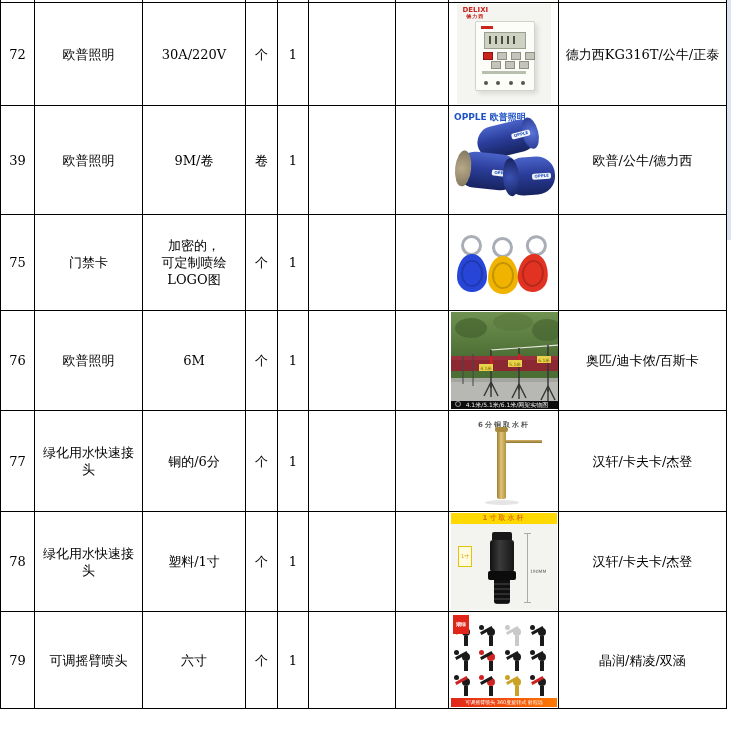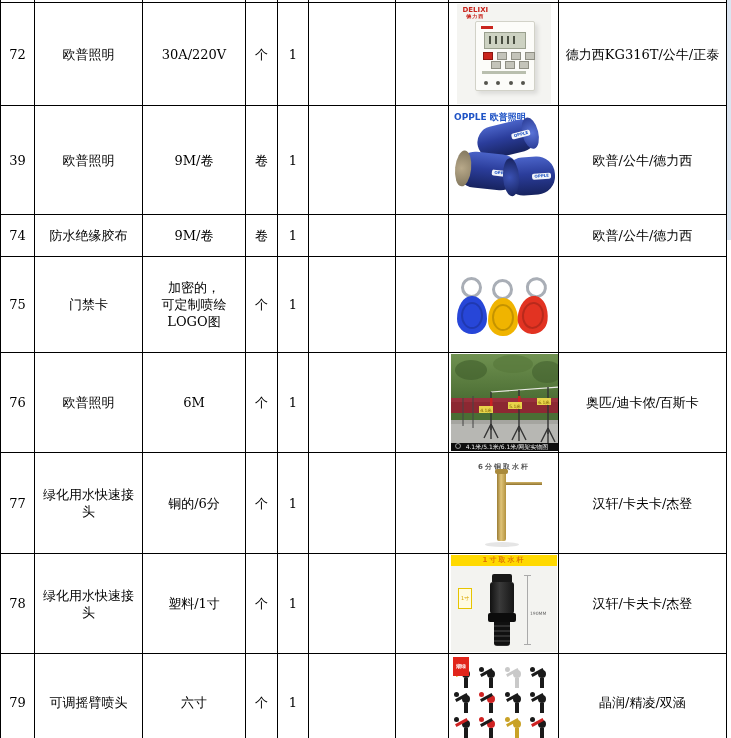--- a/index.html
+++ b/index.html
@@ -209,31 +209,20 @@
               </div>
           <div class="roll roll3">
                 <span class="cap"></span>
             <span class="lbl">OPPLE</span>
               </div>
         </div>
       </td>
       <td class="c-brand">欧普/公牛/德力西</td>
     </tr>
 
-    <tr style="height:42px">
-      <td>74</td>
-      <td class="c-name">防水绝缘胶布</td>
-      <td class="c-spec">9M/卷</td>
-      <td>卷</td>
-      <td>1</td>
-      <td></td>
-      <td></td>
-      <td class="c-img"></td>
-      <td class="c-brand">欧普/公牛/德力西</td>
-    </tr>
 
     <tr style="height:96px">
       <td>75</td>
       <td class="c-name">门禁卡</td>
       <td class="c-spec">加密的，
 可定制喷绘LOGO图</td>
       <td>个</td>
       <td>1</td>
       <td></td>
       <td></td>

